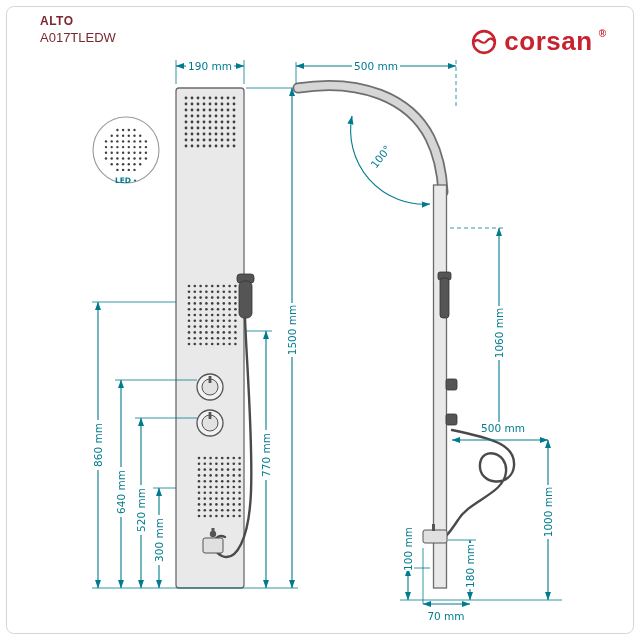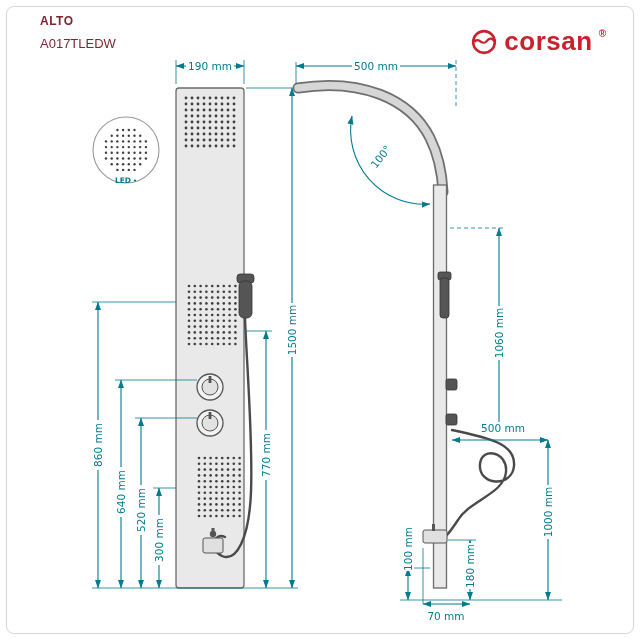--- a/index.html
+++ b/index.html
@@ -1,21 +1,21 @@
 <!DOCTYPE html>
 <html><head>
 <meta charset="utf-8">
 <style>
   html,body{margin:0;padding:0;background:#fff;}
   .canvas{position:relative;width:640px;height:640px;background:#ffffff;overflow:hidden;
           font-family:"Liberation Sans",sans-serif;}
   .frame{position:absolute;inset:6px;border:1.5px solid #d6d6d6;border-radius:8px;pointer-events:none;}
   .hdr{position:absolute;left:40px;top:14px;color:#7a2730;}
   .product{font-size:12px;font-weight:bold;letter-spacing:.5px;}
-  .sku{font-size:13px;margin-top:8px;}
+  .sku{font-size:13px;margin-top:2px;}
   .logo{position:absolute;right:34px;top:26px;display:flex;align-items:center;gap:6px;color:#c8222e;}
   .logo-text{font-size:26px;font-weight:bold;letter-spacing:.5px;}
   .logo sup{font-size:10px;position:relative;top:-8px;font-weight:bold;}
   svg.draw{position:absolute;left:0;top:0;}
   .dim{stroke:#007b8e;stroke-width:1.1;fill:none;}
   .ext{stroke:#007b8e;stroke-width:0.8;fill:none;}
   .extd{stroke:#007b8e;stroke-width:0.8;fill:none;stroke-dasharray:4 3;}
   .lblbg{fill:#ffffff;}
   .dimtxt{fill:#007b8e;font-family:"DejaVu Sans",sans-serif;font-size:10.5px;text-anchor:middle;}
   .ledtxt{fill:#007b8e;font-family:"DejaVu Sans",sans-serif;font-size:7.5px;font-weight:bold;text-anchor:middle;}

